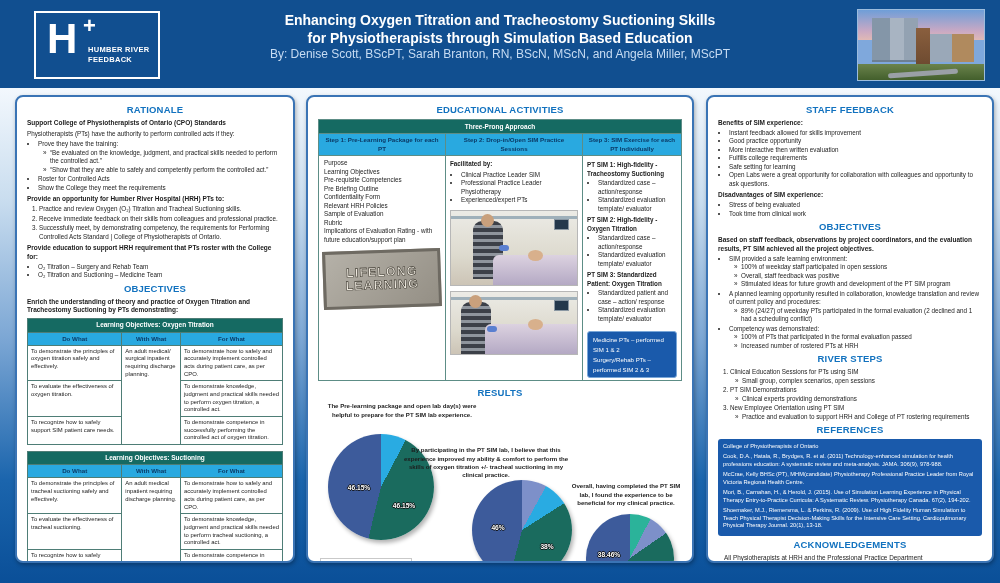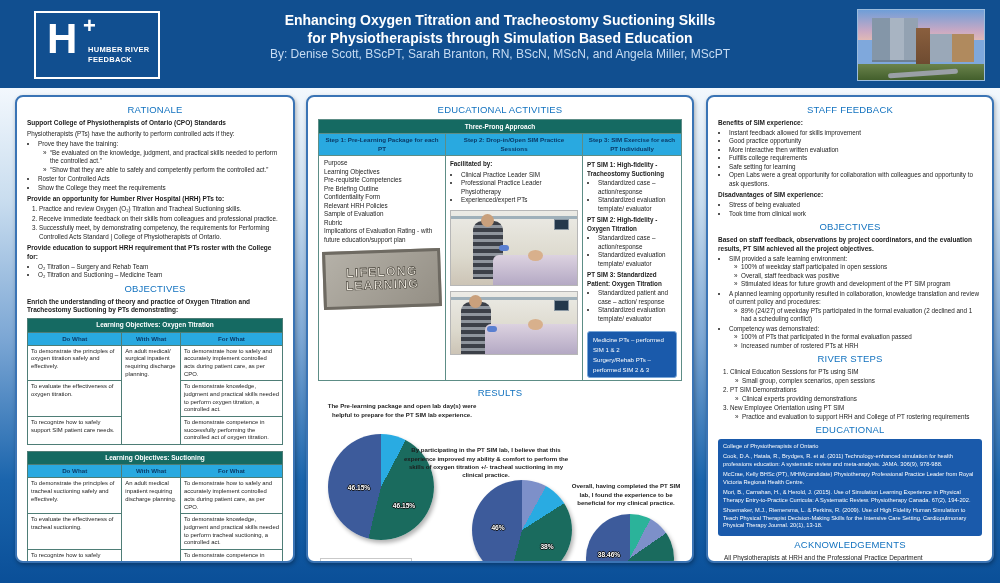--- a/index.html
+++ b/index.html
@@ -21,21 +21,21 @@
   .hosp .bld2{position:absolute;left:58px;top:18px;width:14px;height:38px;background:linear-gradient(180deg,#8a5f3e,#6d4a30);}
   .hosp .bld3{position:absolute;left:72px;top:24px;width:44px;height:28px;background:linear-gradient(90deg,#9aa8b8 0 50%,#b08a5e 50%);}
   .hosp .ground{position:absolute;bottom:0;left:0;right:0;height:16px;background:linear-gradient(180deg,#6b834c,#435f2c);}
   .hosp .road{position:absolute;bottom:4px;left:30px;width:70px;height:5px;background:#9aa0a6;border-radius:3px;transform:rotate(-4deg);}
   
   .col{position:absolute;top:95px;height:468px;background:#fff;border:2px solid #3a74b5;border-radius:8px;
        padding:5px 10px;box-sizing:border-box;overflow:hidden;box-shadow:1px 2px 4px rgba(0,0,0,.3);}
   .col-left{left:15px;width:280px;}
   .col-mid{left:306px;width:388px;}
   .col-right{left:706px;width:288px;}
-  h2.sec{color:#1272bf;font-size:9.5px;font-weight:normal;text-align:center;margin:2px 0 4px;letter-spacing:.2px;}
+  h2.sec{color:#1272bf;font-size:9.5px;font-weight:bold;text-align:center;margin:2px 0 4px;letter-spacing:.2px;}
   p{margin:2px 0;font-size:6.3px;line-height:1.35;}
   .lead{font-weight:bold;font-size:6.5px;margin:3px 0 1px;}
   ul,ol{margin:1px 0 3px;padding-left:11px;font-size:6.3px;line-height:1.35;}
   ul.blt{list-style-type:disc;}
   ul.sub{list-style-type:"»  ";padding-left:12px;margin:0 0 1px;}
   ol{padding-left:12px;}
   ol>li{margin-bottom:1px;}
   
   table{border-collapse:collapse;width:100%;margin:3px 0 6px;}
   .lrn th,.lrn td{border:1px solid #4e7d76;padding:2px 3px;font-size:5.9px;line-height:1.3;vertical-align:top;text-align:left;}
@@ -345,21 +345,21 @@
             <li>Clinical experts providing demonstrations</li>
           </ul>
       </li>
       <li><span>New Employee Orientation using PT SIM</span>
         <ul class="sub">
             <li>Practice and evaluation to support HRH and College of PT rostering requirements</li>
           </ul>
       </li>
     </ol>
 
-    <h2 class="sec">EDUCATIONAL</h2>
+    <h2 class="sec">REFERENCES</h2>
     <div class="refbox">
       <ul>
           <li>College of Physiotherapists of Ontario</li>
           <li>Cook, D.A., Hatala, R., Brydges, R. et al. (2011) Technology-enhanced simulation for health professions education: A systematic review and meta-analysis. JAMA. 306(9), 978-988.</li>
           <li>McCrae, Kelly BHSc (PT), MHM(candidate) Physiotherapy Professional Practice Leader from Royal Victoria Regional Health Centre.</li>
           <li>Mori, B., Carnahan, H., &amp; Herold, J. (2015). Use of Simulation Learning Experience in Physical Therapy Entry-to-Practice Curricula: A Systematic Review. Physiotherapy Canada. 67(2), 194-202.</li>
           <li>Shoemaker, M.J., Riemersma, L. &amp; Perkins, R. (2009). Use of High Fidelity Human Simulation to Teach Physical Therapist Decision-Making Skills for the Intensive Care Setting. Cardiopulmonary Physical Therapy Journal. 20(1), 13-18.</li>
         </ul>
     </div>
 

